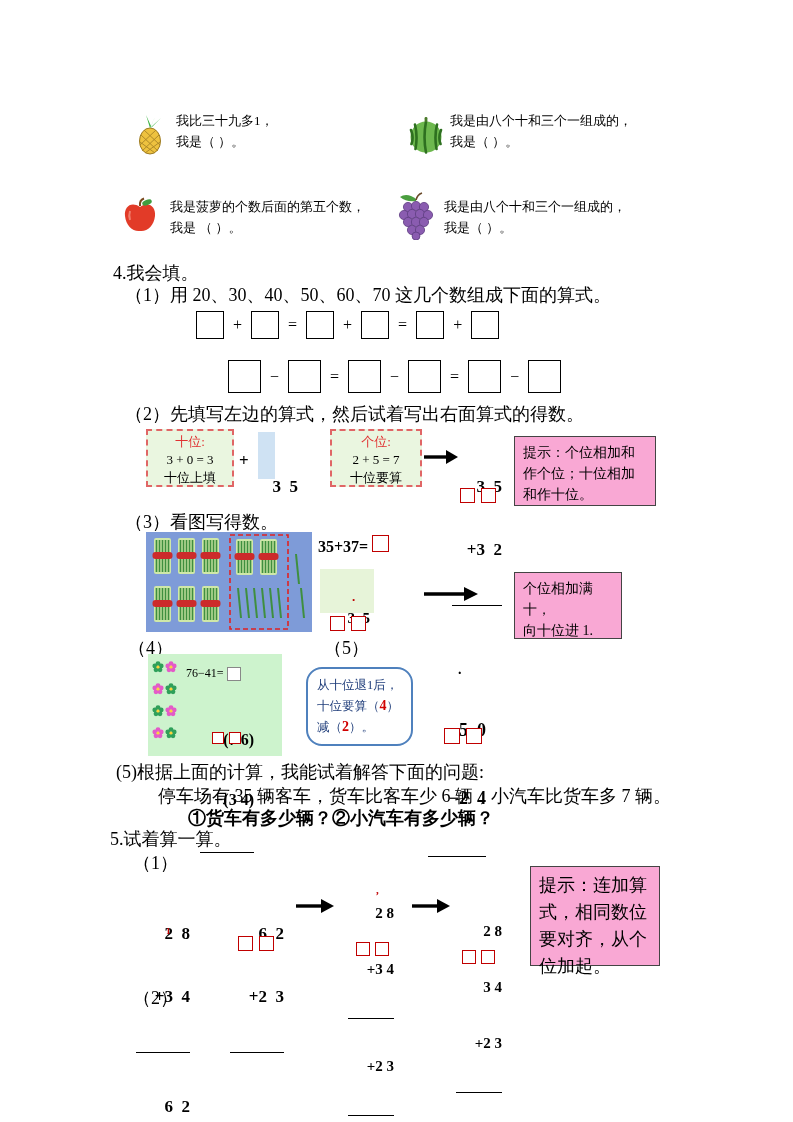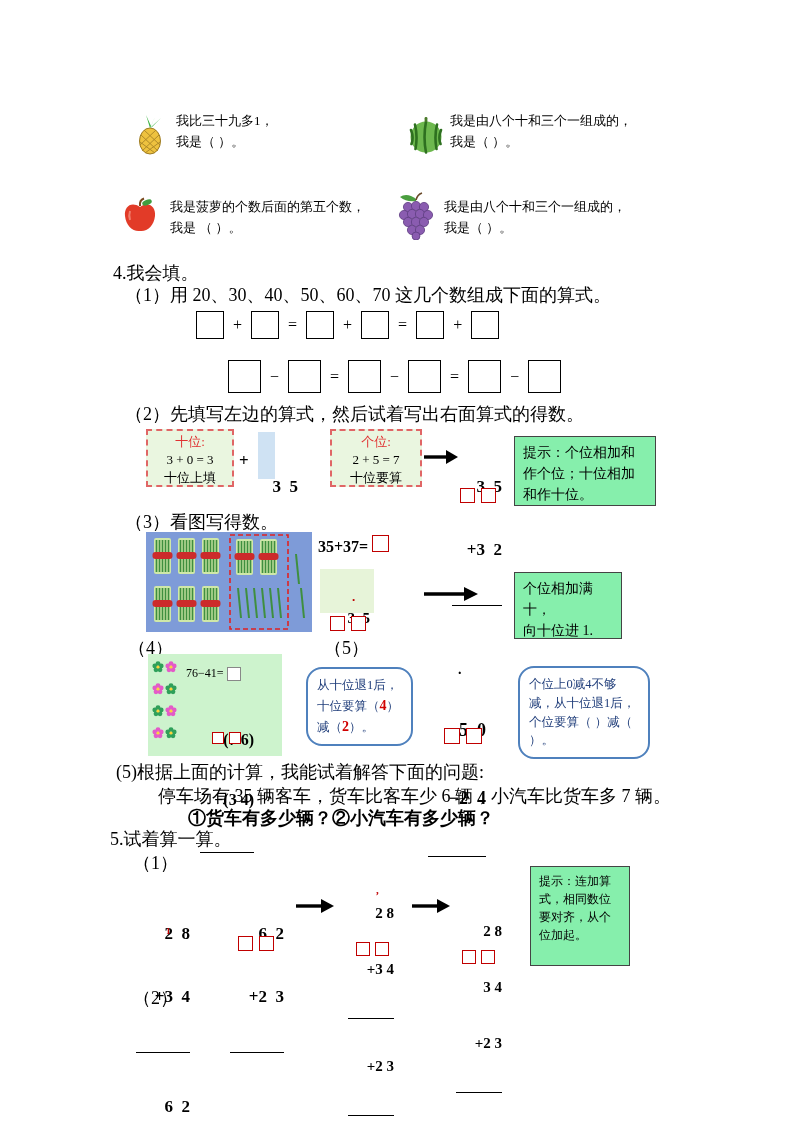--- a/index.html
+++ b/index.html
@@ -11,21 +11,21 @@
   .oprow{display:flex;align-items:center;gap:9px;font-size:16px;}
   .bigbox{display:inline-block;width:28px;height:28px;border:1px solid #000;background:#fff;box-sizing:border-box;}
   .bigbox2{width:33px;height:33px;}
   .gdash{background:#eaf6e0;border:2px dashed #e06666;text-align:center;font-size:13px;line-height:1.4;padding-top:2px;box-sizing:border-box;}
   .gdash .lbl{color:#e03131;}
   .vcalc{font-size:17px;font-weight:bold;white-space:pre;line-height:1.25;}
   .vcalc .row{text-align:right;}
   .vcalc .ul{border-top:1.6px solid #000;margin-top:2px;}
   .redbox{display:inline-block;width:13px;height:13px;border:1.6px solid #c00000;background:#fff;box-sizing:content-box;}
   .boxrow{display:flex;gap:6px;}
-  .hintbox{border:1px solid #444;background:#86efac;font-size:14px;line-height:1.5;padding:5px 8px;box-sizing:border-box;}
+  .hintbox{border:1px solid #444;background:#f9a8d4;font-size:14px;line-height:1.5;padding:5px 8px;box-sizing:border-box;}
   .bubble{border:2px solid #4f81bd;border-radius:16px;background:#fff;color:#1f3d7a;font-size:12.5px;line-height:1.5;padding:7px 9px;box-sizing:border-box;}
   .bubble .red{color:#d00000;font-weight:bold;font-size:14px;}
   .bluestripe{background:#cfe2f3;}
   .greenpanel{background:#cdf3cd;}
   .smallbox{display:inline-block;width:10px;height:10px;border:1px solid #c00000;background:#fff;}
   .whitebox{display:inline-block;width:12px;height:12px;border:1px solid #888;background:#fff;vertical-align:middle;}
   .carry{color:#c00000;font-size:9px;font-weight:bold;}
   .reddot{color:#c00000;font-weight:bold;}
 </style>
 </head>
@@ -302,21 +302,20 @@
   <div class="abs vcalc" style="left:428px;top:674px;width:58px;font-size:18px;">
     <div class="row">5  0</div>
     <div class="row">−2  4</div>
     <div class="ul"></div>
   </div>
   <div class="abs boxrow" style="left:444px;top:728px;">
     <span class="redbox" style="width:14px;height:14px;"></span>
     <span class="redbox" style="width:14px;height:14px;"></span>
   </div>
 
-  <div class="abs bubble" style="left:518px;top:666px;width:132px;">个位上0减4不够减，从十位退1后，个位要算（  ）减（  ）。</div>
 
   <div class="abs txt" style="left:116px;top:760px;">(5)根据上面的计算，我能试着解答下面的问题:</div>
   <div class="abs txt" style="left:158px;top:784px;">停车场有 35 辆客车，货车比客车少 6 辆，小汽车比货车多 7 辆。</div>
   <div class="abs txt" style="left:188px;top:806px;font-weight:bold;">①货车有多少辆？②小汽车有多少辆？</div>
 
   <div class="abs txt" style="left:110px;top:827px;">5.试着算一算。</div>
   <div class="abs txt" style="left:133px;top:851px;">（1）</div>
 
   <div class="abs vcalc" style="left:136px;top:880px;width:54px;">
     <div class="row">2  8</div>
@@ -367,17 +366,17 @@
     <div class="row">2 8</div>
     <div class="row">3 4</div>
     <div class="row">+2 3</div>
     <div class="ul"></div>
   </div>
   <div class="abs boxrow" style="left:462px;top:950px;gap:5px;">
     <span class="redbox" style="width:12px;height:12px;"></span>
     <span class="redbox" style="width:12px;height:12px;"></span>
   </div>
 
-  <div class="abs hintbox" style="left:530px;top:866px;width:100px;height:100px;font-size:12px;">提示：连加算式，相同数位要对齐，从个位加起。</div>
+  <div class="abs hintbox" style="left:530px;top:866px;width:130px;height:100px;font-size:18px;">提示：连加算式，相同数位要对齐，从个位加起。</div>
 
   <div class="abs txt" style="left:133px;top:986px;">（2）</div>
 
 </div>
 
 </body></html>

